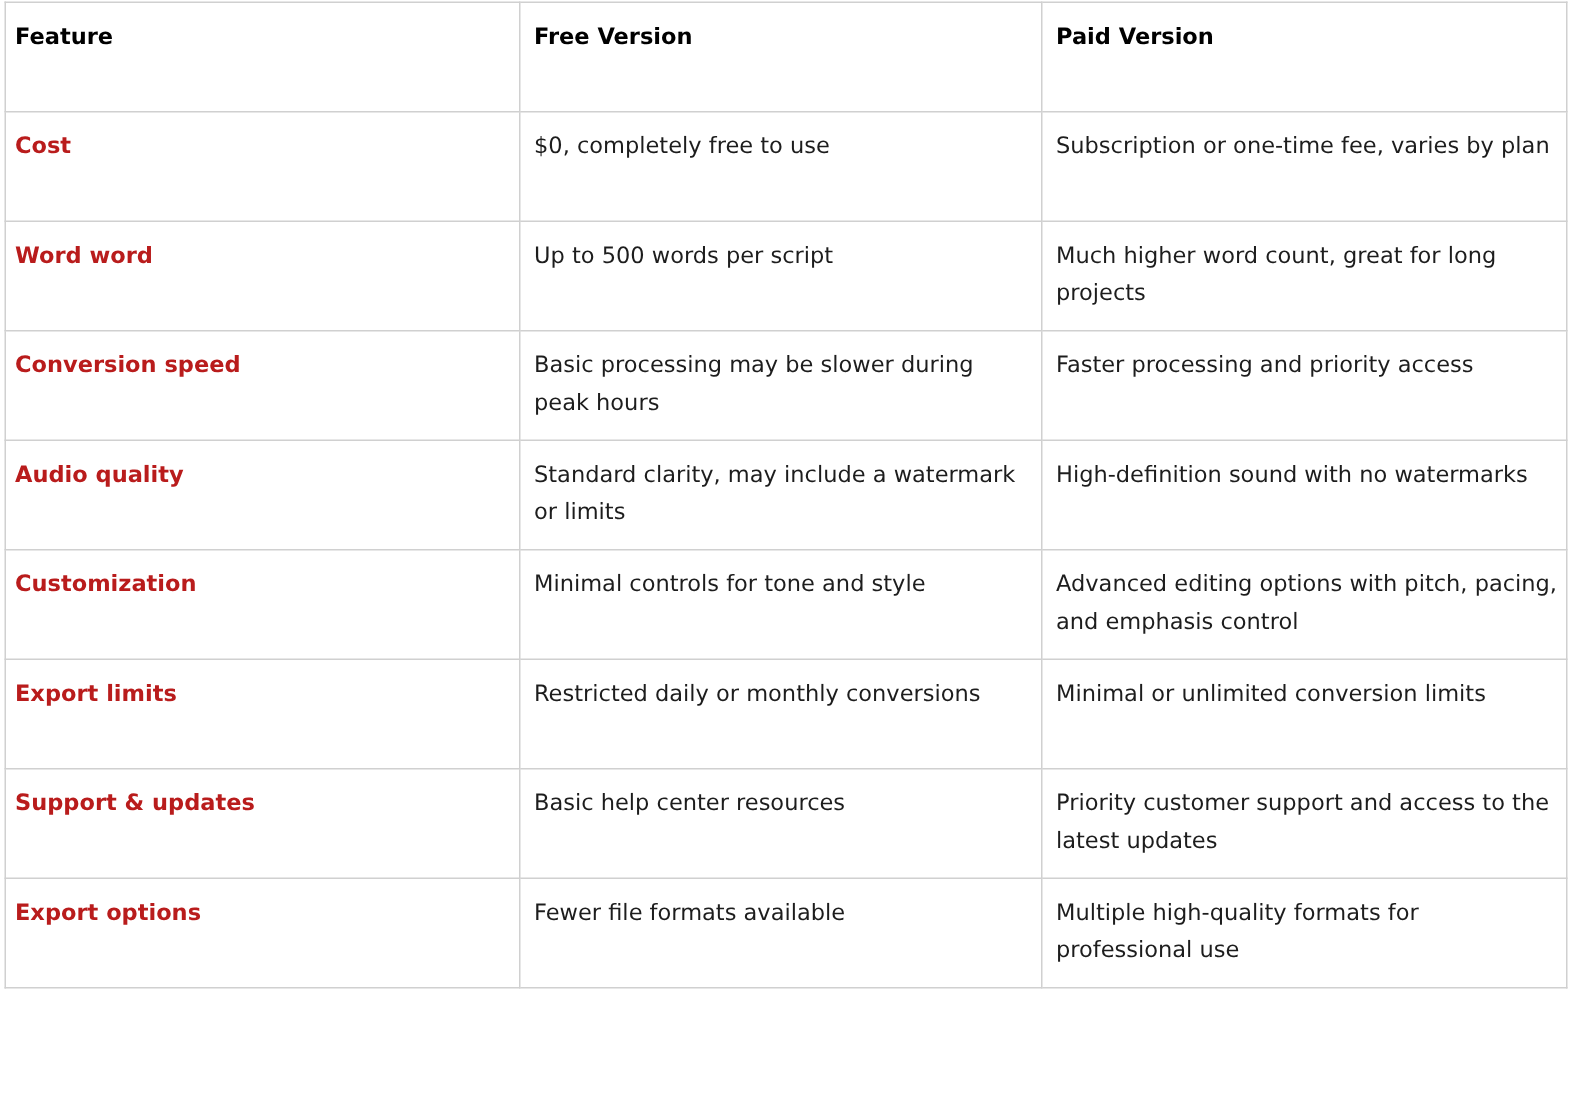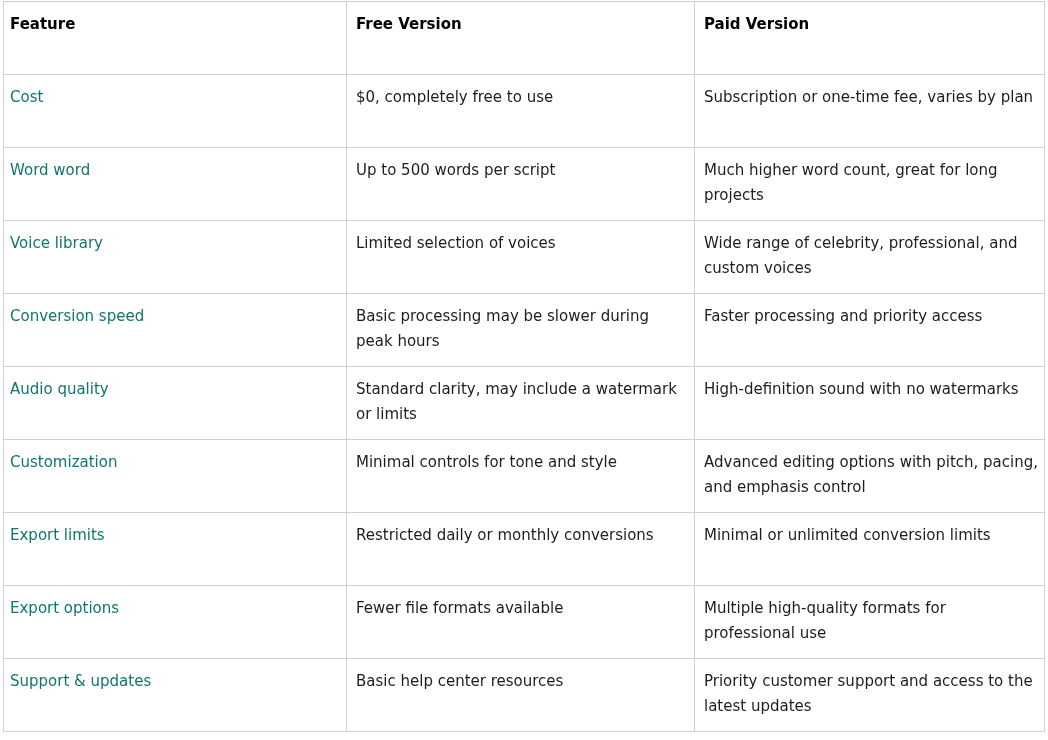--- a/index.html
+++ b/index.html
@@ -30,22 +30,22 @@
     color: #1d1d1d;
     font-weight: normal;
     word-wrap: break-word;
     margin-left: 18px;
   }
   .comparison-table th {
     font-weight: bold;
     color: #000000;
   }
   .comparison-table td.feature-col {
-    font-weight: normal;
-    color: #0f766e;
+    font-weight: bold;
+    color: #b91c1c;
   }
   .comparison-table th.feature-col,
   .comparison-table td.feature-col {
     padding-left: 6px;
   }
 </style>
 </head>
 <body>
 
 <table class="comparison-table">
@@ -66,48 +66,43 @@
       <td class="feature-col">Cost</td>
       <td>$0, completely free to use</td>
       <td>Subscription or one-time fee, varies by plan</td>
     </tr>
     <tr>
       <td class="feature-col">Word word</td>
       <td>Up to 500 words per script</td>
       <td>Much higher word count, great for long projects</td>
     </tr>
     <tr>
-      <td class="feature-col">Voice library</td>
-      <td>Limited selection of voices</td>
-      <td>Wide range of celebrity, professional, and custom voices</td>
-    </tr>
-    <tr>
       <td class="feature-col">Conversion speed</td>
       <td>Basic processing may be slower during peak hours</td>
       <td>Faster processing and priority access</td>
     </tr>
     <tr>
       <td class="feature-col">Audio quality</td>
       <td>Standard clarity, may include a watermark or limits</td>
       <td>High-definition sound with no watermarks</td>
     </tr>
     <tr>
       <td class="feature-col">Customization</td>
       <td>Minimal controls for tone and style</td>
       <td>Advanced editing options with pitch, pacing, and emphasis control</td>
     </tr>
     <tr>
       <td class="feature-col">Export limits</td>
       <td>Restricted daily or monthly conversions</td>
       <td>Minimal or unlimited conversion limits</td>
     </tr>
     <tr>
+      <td class="feature-col">Support &amp; updates</td>
+      <td>Basic help center resources</td>
+      <td>Priority customer support and access to the latest updates</td>
+    </tr>
+    <tr>
       <td class="feature-col">Export options</td>
       <td>Fewer file formats available</td>
       <td>Multiple high-quality formats for professional use</td>
-    </tr>
-    <tr>
-      <td class="feature-col">Support &amp; updates</td>
-      <td>Basic help center resources</td>
-      <td>Priority customer support and access to the latest updates</td>
     </tr>
   </tbody>
 </table>
 
 </body></html>

